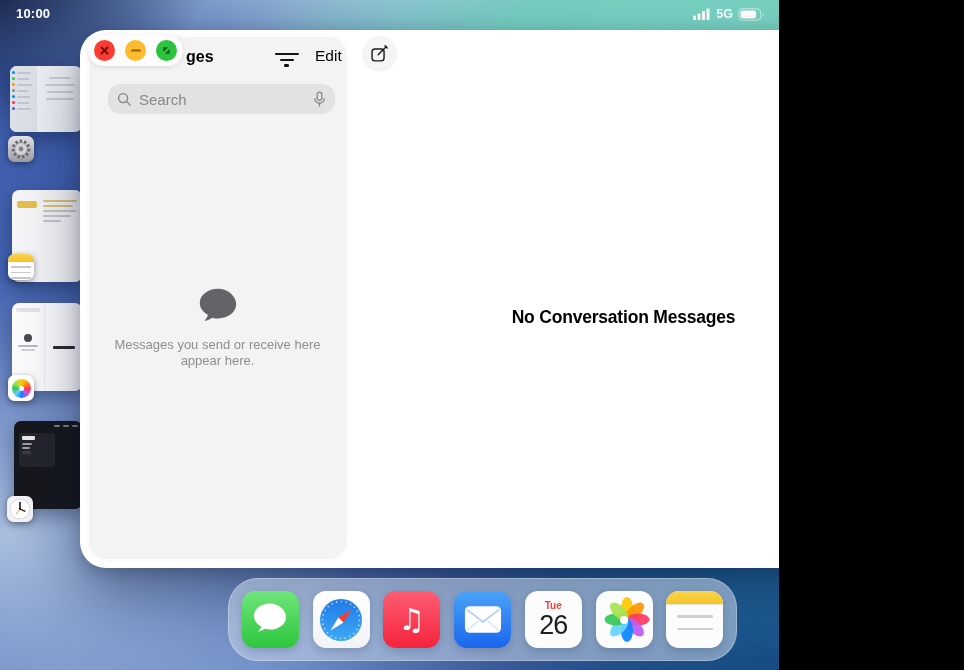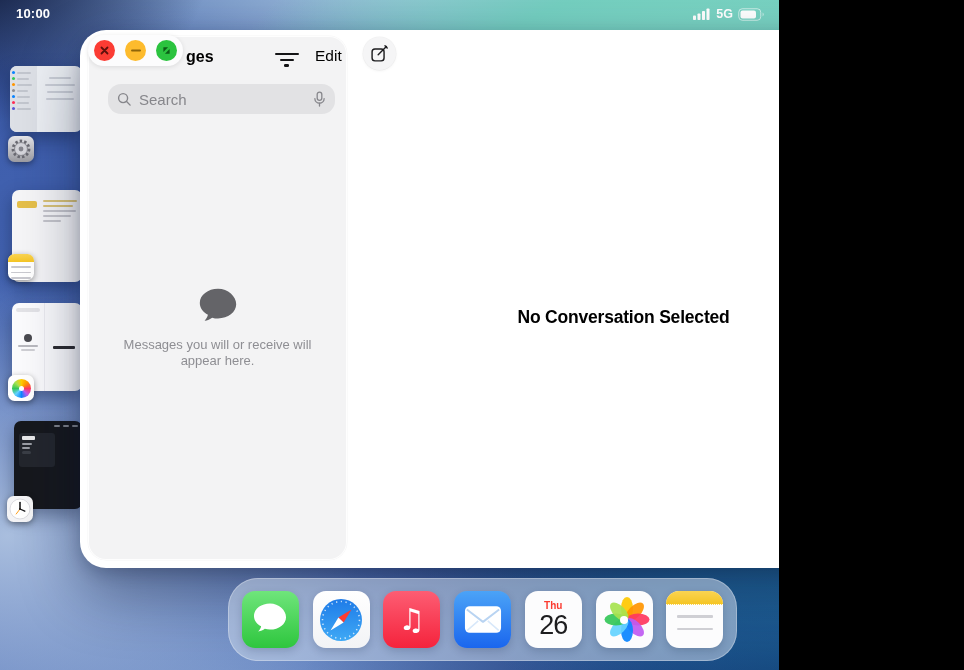--- a/index.html
+++ b/index.html
@@ -290,34 +290,34 @@
           <rect x="4.5" y="1" width="5" height="9" rx="2.5" fill="none" stroke="#86868b" stroke-width="1.4"></rect>
           <path d="M2 8 a5 5 0 0 0 10 0" fill="none" stroke="#86868b" stroke-width="1.4" stroke-linecap="round"></path>
           <line x1="7" y1="13" x2="7" y2="16" stroke="#86868b" stroke-width="1.4" stroke-linecap="round"></line>
         </svg>
       </div>
 
       <div class="sidebar-empty">
         <svg width="46" height="42" viewBox="0 0 32 30">
           <path d="M16 2 C8.8 2 3 6.5 3 12.1 c0 3.5 2.3 6.6 5.8 8.4 -.3 1.5 -1.1 3 -2.4 4.3 2.1 -.3 4 -1.1 5.4 -2.2 1.3 .4 2.8 .6 4.2 .6 7.2 0 13 -4.5 13 -10.1 S23.2 2 16 2 Z" fill="#646468"></path>
         </svg>
-        <div class="se-sub">Messages you will or receive will appear here.</div>
+        <div class="se-sub">Messages you send or receive here appear here.</div>
       </div>
     </div>
 
     <button class="compose-btn">
       <svg width="19" height="19" viewBox="0 0 20 20">
         <rect x="2.2" y="5.2" width="12.6" height="12.6" rx="3" fill="none" stroke="#1d1d1f" stroke-width="1.5"></rect>
         <line x1="8.6" y1="11.4" x2="17.3" y2="2.7" stroke="#1d1d1f" stroke-width="1.5" stroke-linecap="round"></line>
         <line x1="15.8" y1="1.9" x2="18.1" y2="4.2" stroke="#1d1d1f" stroke-width="1.5" stroke-linecap="round"></line>
       </svg>
     </button>
 
     <div class="main-empty">
-      <div class="me-title">No Conversation Selected</div>
+      <div class="me-title">No Conversation Messages</div>
     </div>
 
     <svg class="resize-handle" width="27" height="27" viewBox="0 0 28 28">
       <path d="M26 5 A 21 21 0 0 1 5 26" stroke="#1c1c1e" stroke-width="3.4" fill="none" stroke-linecap="round"></path>
     </svg>
   </div>
 
   <div class="dock">
     <div class="dk ic-messages">
       <svg width="40" height="37" viewBox="0 0 32 30">
@@ -342,21 +342,21 @@
       <span>♫</span>
     </div>
     <div class="dk ic-mail">
       <svg width="38" height="29" viewBox="0 0 40 30">
         <rect x="1" y="1" width="38" height="28" rx="5" fill="#fff"></rect>
         <path d="M3 4.5 L20 17.5 L37 4.5" fill="none" stroke="#b9d4f2" stroke-width="2" stroke-linejoin="round"></path>
         <path d="M3.5 26.5 L15 16.5 M36.5 26.5 L25 16.5" stroke="#d8e8fa" stroke-width="1.6"></path>
       </svg>
     </div>
     <div class="dk ic-calendar">
-      <span class="cal-wd">Thu</span>
+      <span class="cal-wd">Tue</span>
       <span class="cal-day">26</span>
     </div>
     <div class="dk ic-photos">
       <div style="position:absolute;left:0;top:0;width:57px;height:57px;">
         <div class="petal pt1"></div>
           <div class="petal pt2"></div>
           <div class="petal pt3"></div>
           <div class="petal pt4"></div>
         <div class="petal pt5"></div>
           <div class="petal pt6"></div>

